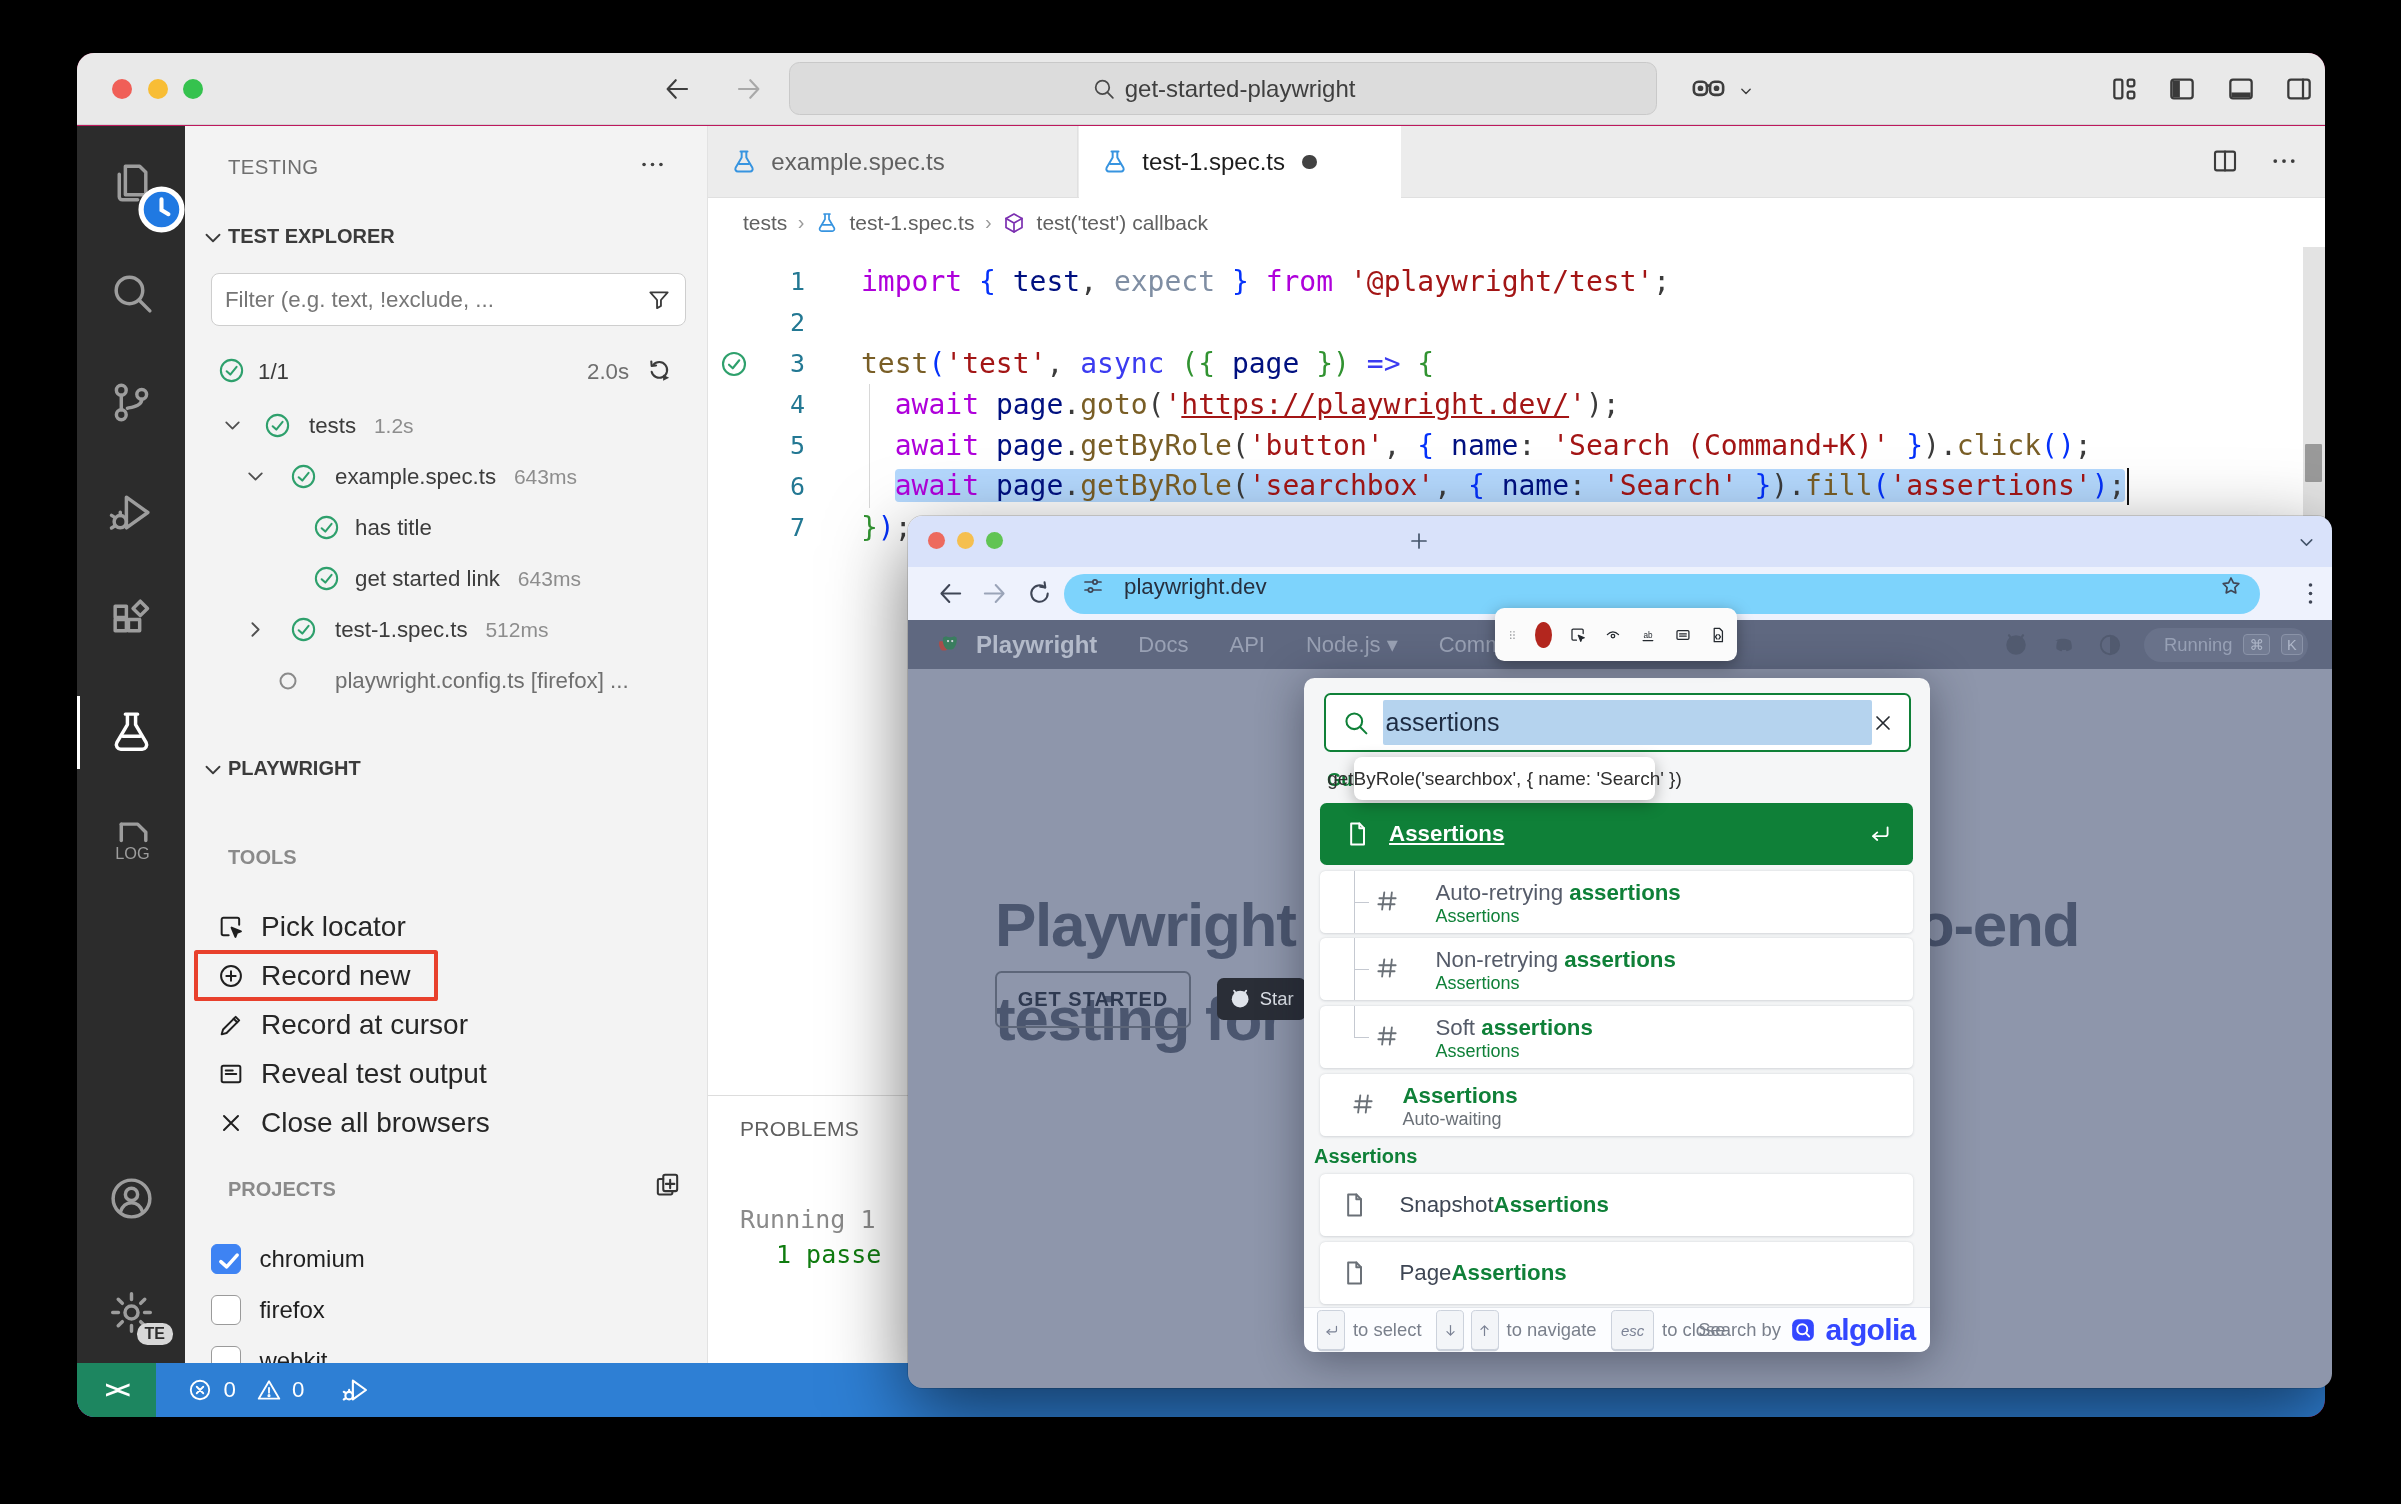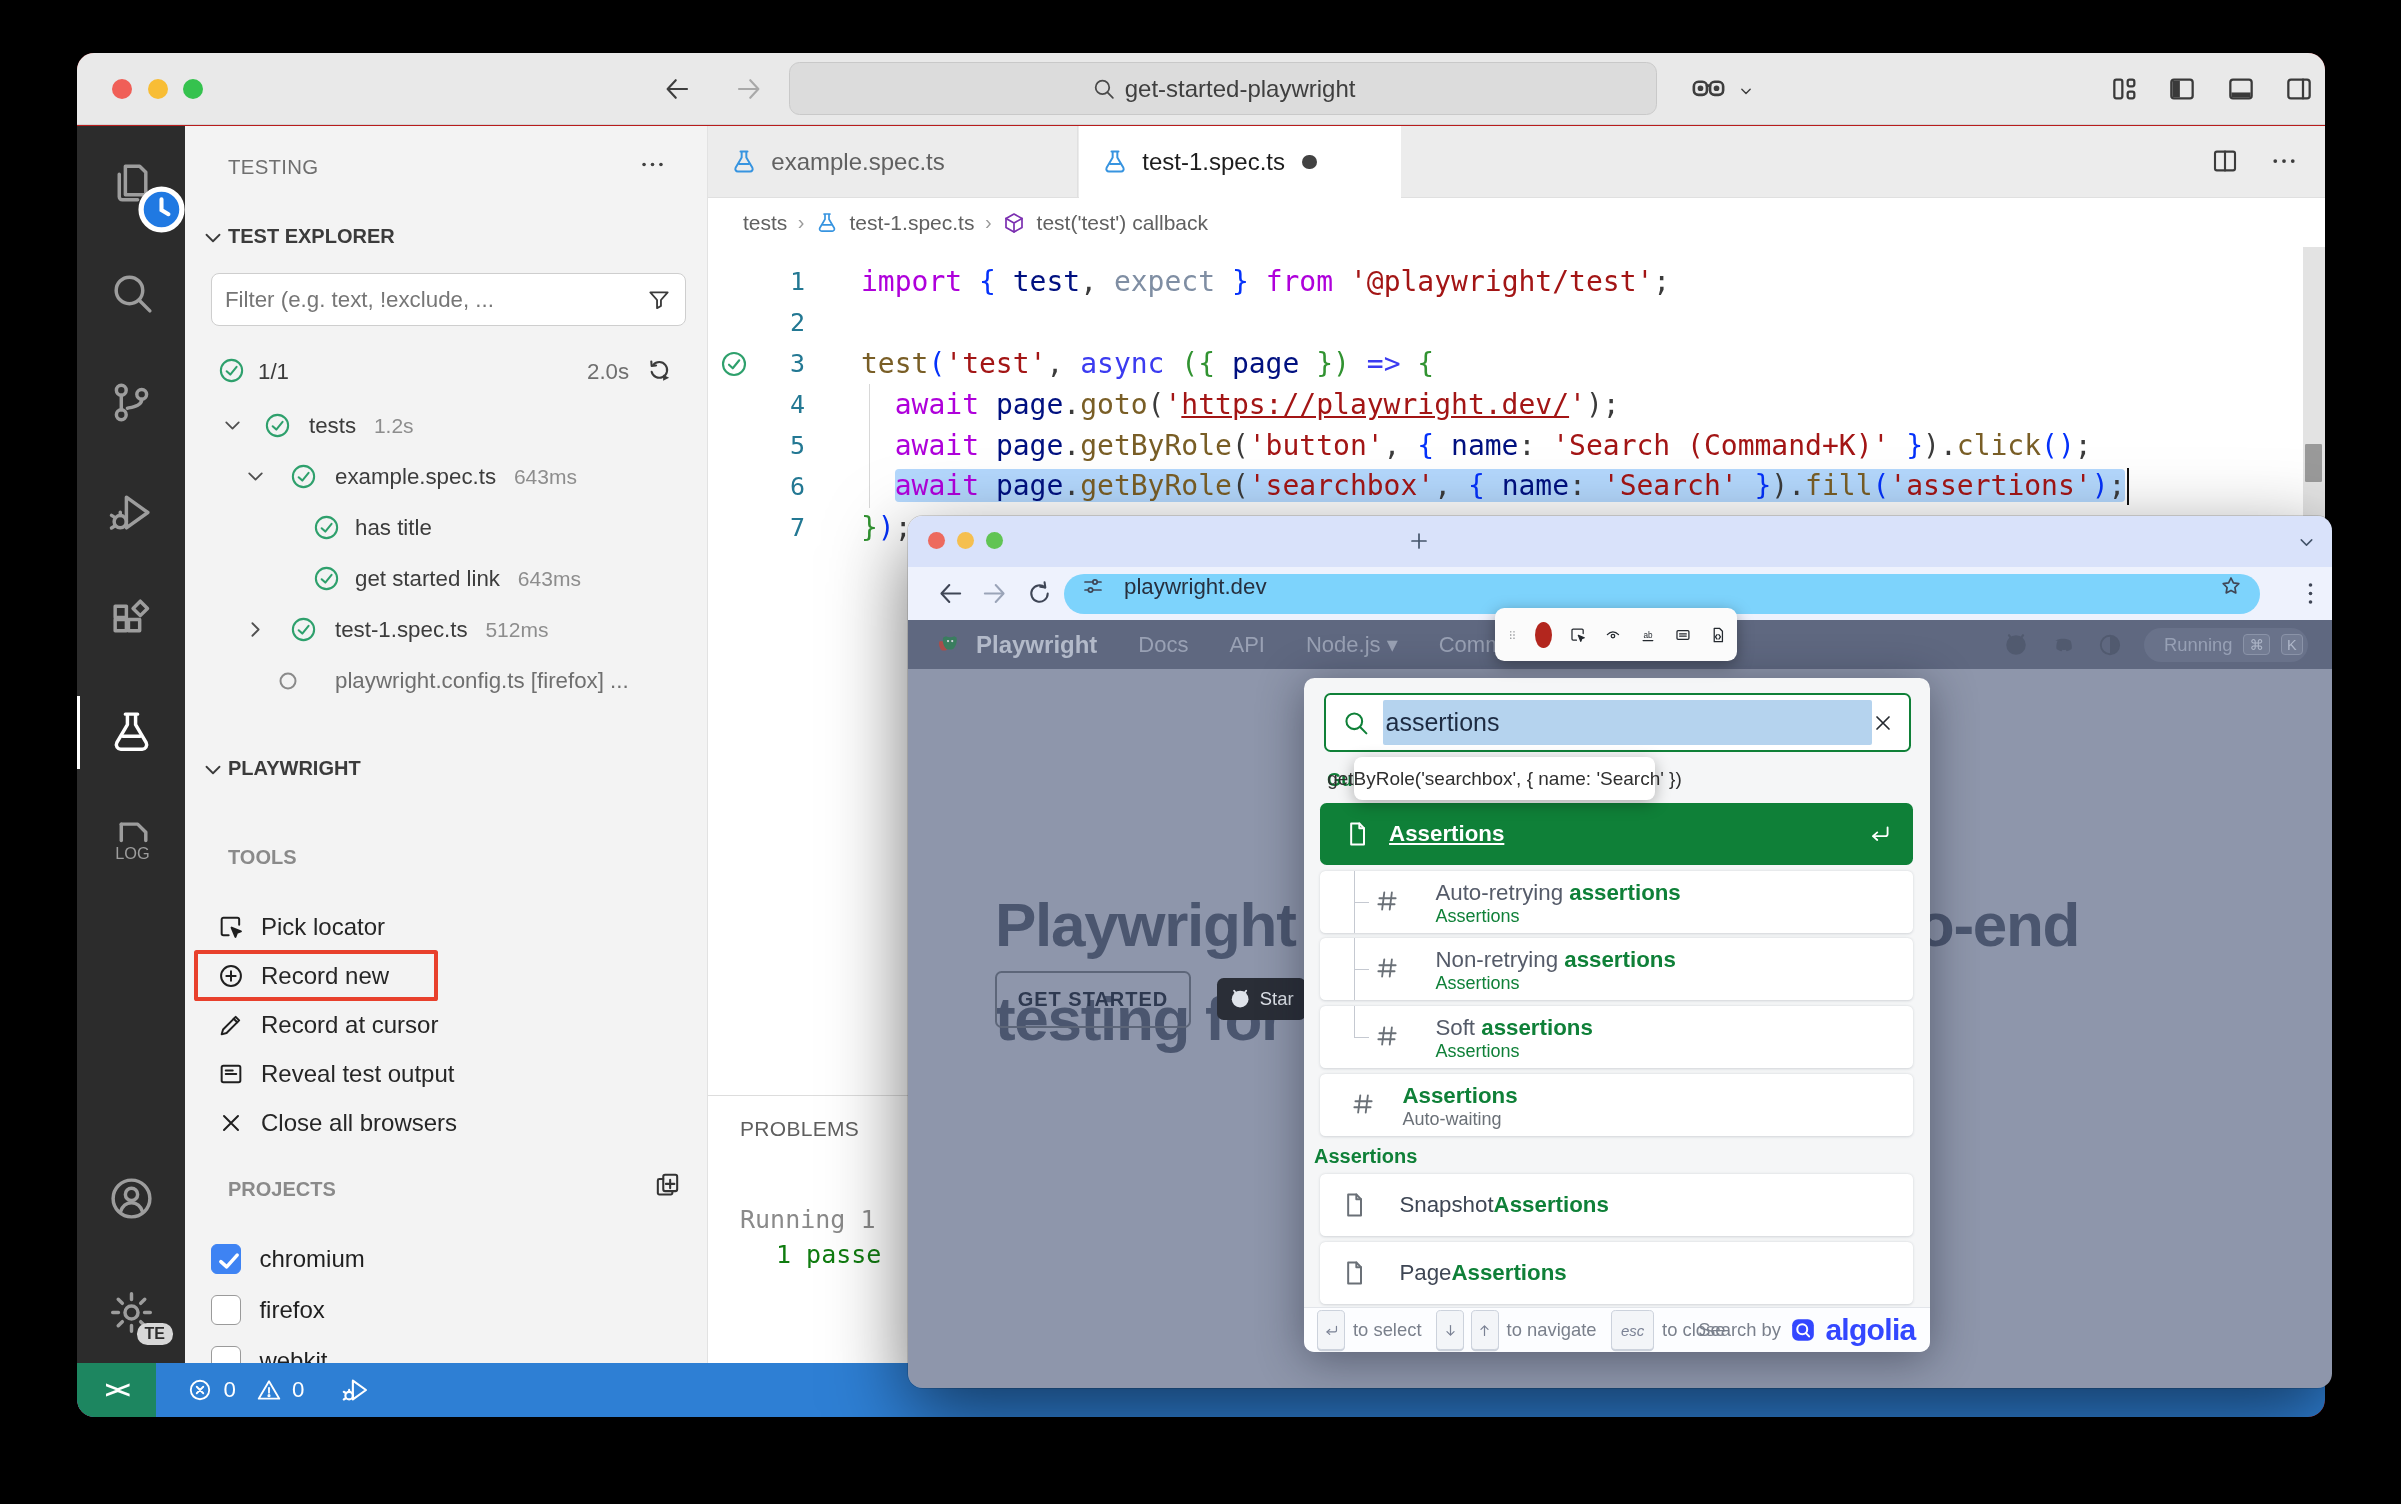--- a/index.html
+++ b/index.html
@@ -1,21 +1,21 @@
 <!DOCTYPE html>
 <html style="font-size:10.5px"><head>
 <meta charset="utf-8">
 <style>
   * { margin:0; padding:0; box-sizing:border-box; }
   body { background:#000; font-family:"Liberation Sans", sans-serif; }
   .stage { position:relative; width:2401px; height:1505px; background:#000; overflow:hidden; }
 
   
   .vscode { position:absolute; left:77px; top:53px; width:2248px; height:1364px;
-            background:#b91c1c; border-radius:17px; overflow:hidden;
+            background:#be185d; border-radius:17px; overflow:hidden;
             box-shadow:0 16px 59px rgba(0,0,0,.65); }
   .titlebar { position:absolute; left:0; top:0; right:0; height:72px; background:#e9e9e9; border-bottom:0.7px solid #d4d4d4; }
   .tl { position:absolute; top:26px; width:20px; height:20px; border-radius:50%; }
   .tl.r { left:35px;  background:#f05f57; }
   .tl.y { left:71px; background:#f8bd35; }
   .tl.g { left:106px; background:#35c24e; }
   .nav-arrow { position:absolute; top:21px; width:30px; height:30px; color:#3e3e3e; }
   .nav-arrow.fwd { color:#a9a9a9; }
   .cmd-center { position:absolute; left:712px; top:9.2px; width:868px; height:53px; background:#dcdcdc;
                 border:0.7px solid #c9c9c9; border-radius:10.5px; display:flex; align-items:center; justify-content:center;
@@ -51,21 +51,21 @@
   .tree { position:absolute; left:0; top:274px; width:100%; }
   .trow { position:relative; height:51px; display:flex; align-items:center; font-size:22.3px; color:#3c3c3c; }
   .trow .chev { position:absolute; width:25px; height:25px; color:#4f4f4f; }
   .trow .st { position:absolute; width:29px; height:29px; color:#2ea06c; }
   .trow .st.idle { color:#8a8a8a; width:24px; height:24px; }
   .trow .lbl { position:absolute; white-space:nowrap; }
   .trow .dur { color:#8d8d8d; margin-left:12px; font-size:21px; }
   .trow .lbl.dim { color:#6f6f6f; }
 
   .tools { position:absolute; left:0; top:776px; width:100%; }
-  .tool { height:49px; display:flex; align-items:center; font-size:24px; color:#262626; }
+  .tool { height:49px; display:flex; align-items:center; font-size:28px; color:#262626; }
   .tool .ic { width:28px; height:28px; margin-left:32px; margin-right:16px; color:#1f1f1f; }
   .hl-box { position:absolute; left:9.2px; top:824px; width:244px; height:51px; border:4px solid #e8402c; border-radius:2.6px; z-index:5; }
   .projects-icon { position:absolute; left:468px; top:1112px; width:29px; height:29px; color:#333; }
   .projects { position:absolute; left:0; top:1107px; width:100%; }
   .prow { height:51px; display:flex; align-items:center; font-size:24px; color:#1f1f1f; }
   .cbx { width:30px; height:30px; border-radius:6px; margin-left:26px; margin-right:18.4px; border:1.3px solid #9a9a9a; background:#fff; position:relative; }
   .cbx.on { background:#3e83f3; border-color:#3e83f3; }
   .cbx.on svg { position:absolute; inset:2.6px; color:#fff; }
 
   .editor { position:absolute; left:631px; top:73px; width:1617px; height:1237px; background:#fff; }

